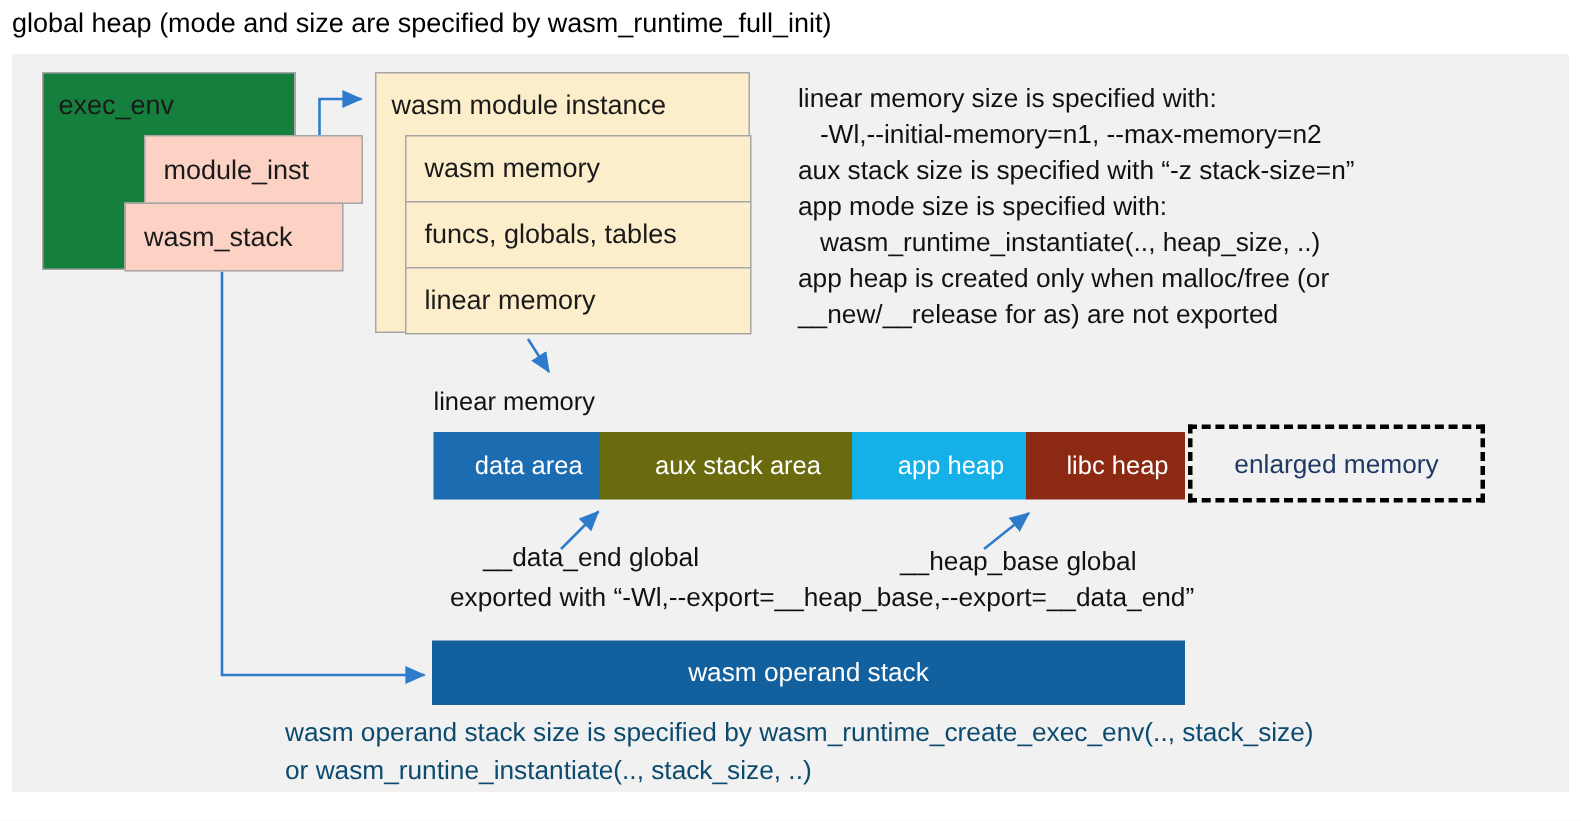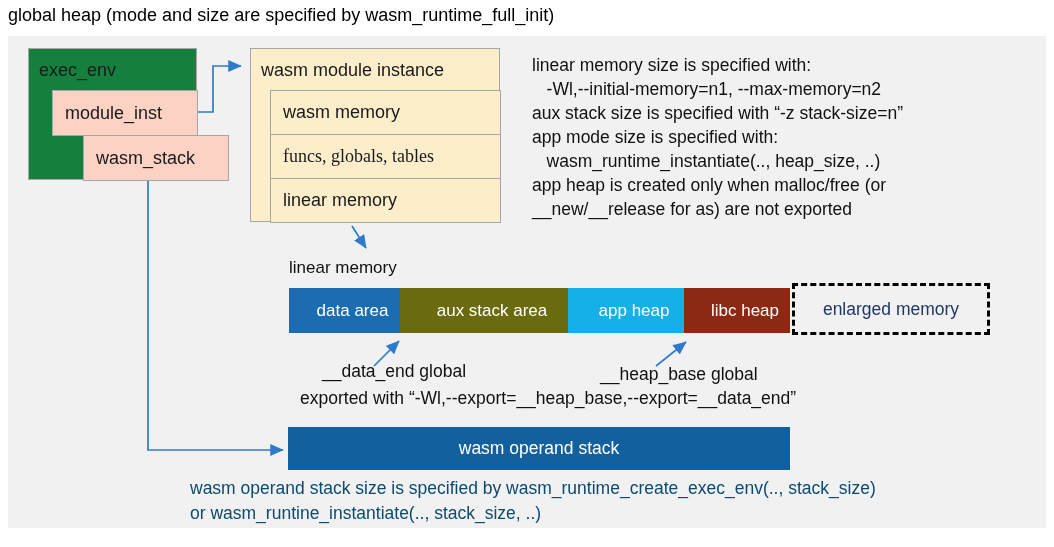--- a/index.html
+++ b/index.html
@@ -24,25 +24,25 @@
   .module-instance{left:250px;top:48px;width:250px;height:174px;background:#fdeecb;}
   .box-header{
     position:absolute;left:0;top:0;width:100%;height:42px;display:flex;align-items:center;
     padding-left:10px;box-sizing:border-box;font-size:18px;color:#1a1a1a;
   }
   .subrow{
     position:absolute;border:1px solid #a6a6a6;box-sizing:border-box;
     display:flex;align-items:center;padding-left:12px;font-size:18px;color:#1a1a1a;
   }
   .exec-env .subrow{left:23px;width:146px;height:46px;background:#fbd2c3;}
-  .exec-env .subrow.r0{top:41px;}
+  .exec-env .subrow.r0{top:41px;margin-left:44px;}
   .exec-env .subrow.r1{top:86px;margin-left:31px;}
   .module-instance .subrow{left:19px;width:231px;height:45px;background:#fdeecb;}
   .module-instance .subrow.r0{top:41px;}
-  .module-instance .subrow.r1{top:85px;font-family:Liberation Serif, serif;}
+  .module-instance .subrow.r1{top:85px;}
   .module-instance .subrow.r2{top:129px;}
 
   
   .notes-right{
     position:absolute;left:532px;top:53px;width:505px;font-size:17.5px;line-height:24px;
     color:#111111;
   }
   .notes-right .line{white-space:pre;}
 
   

